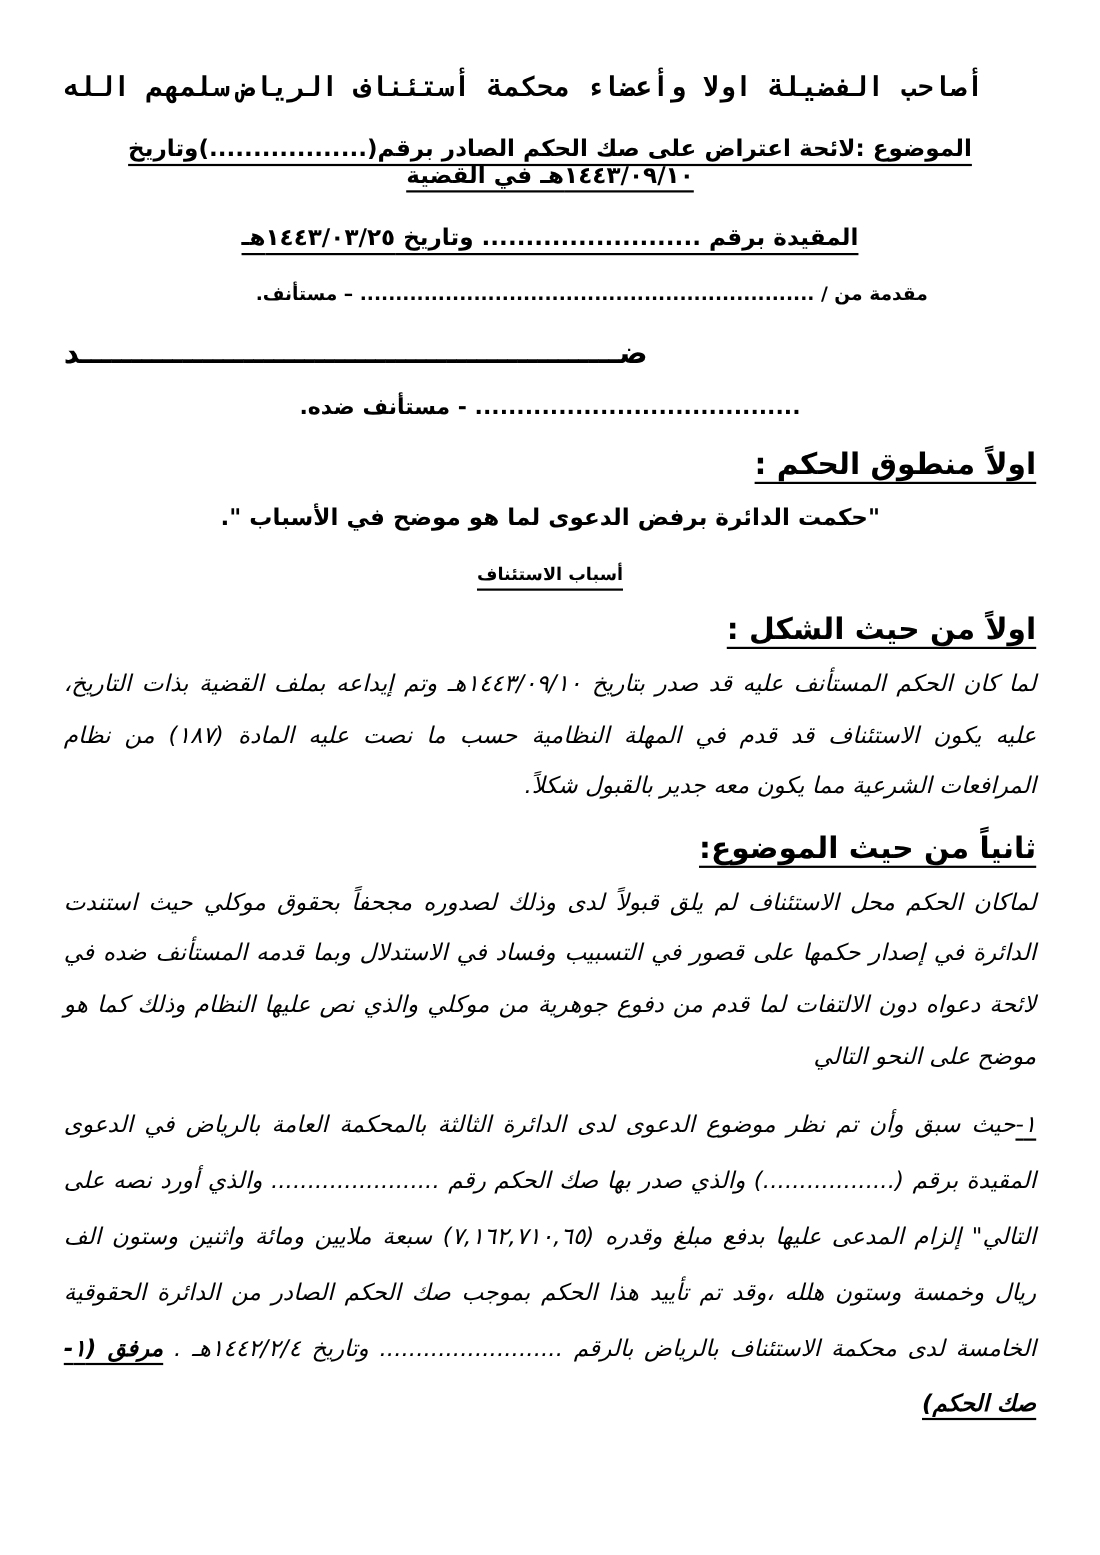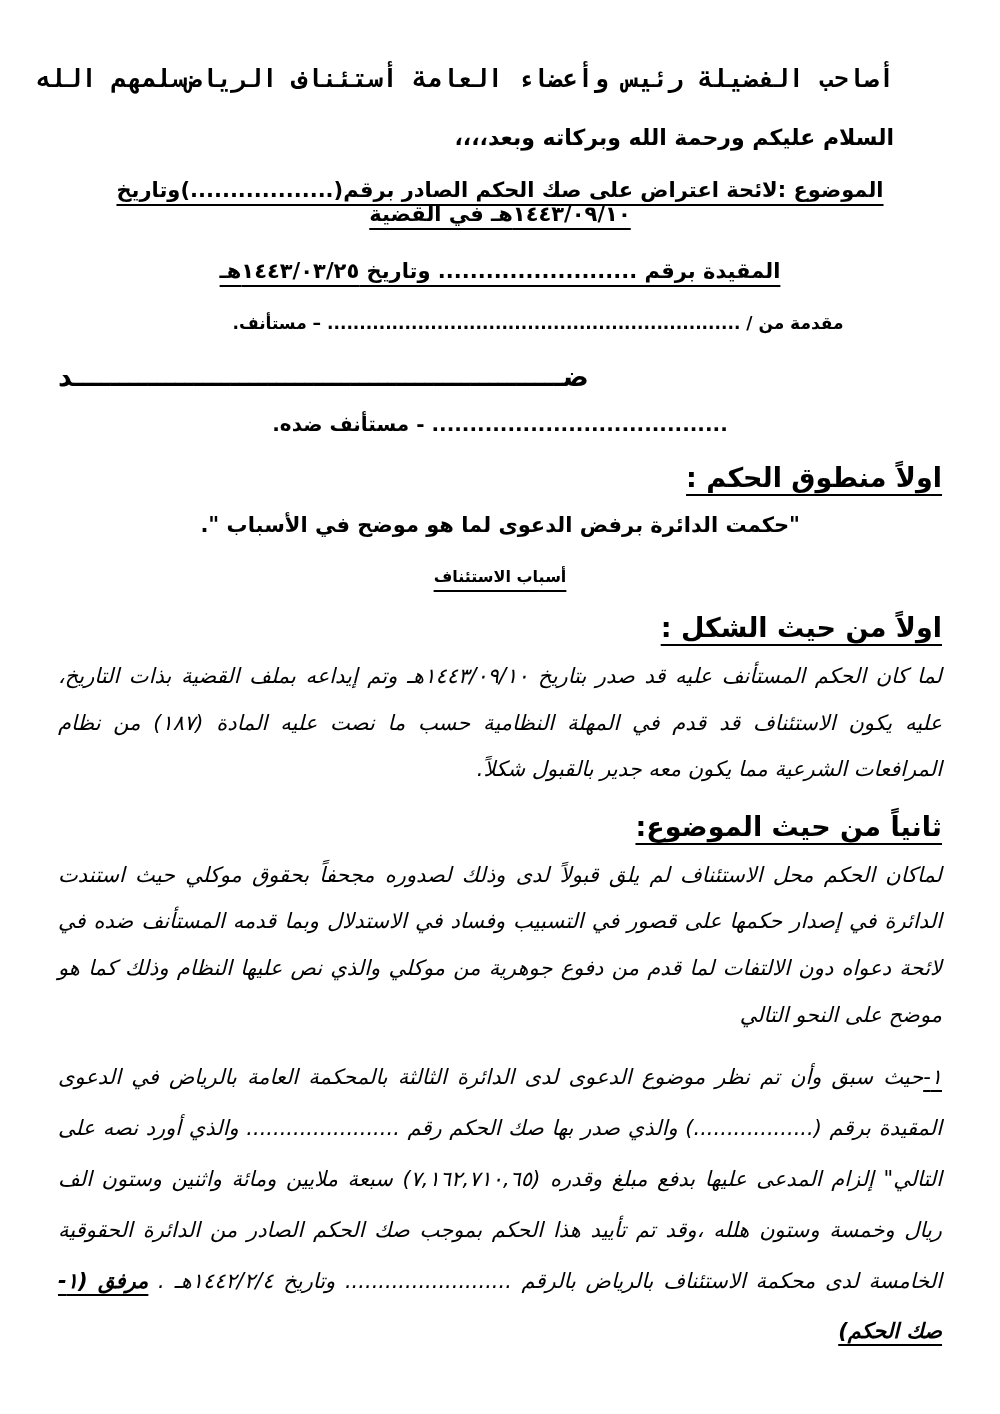--- a/index.html
+++ b/index.html
@@ -120,25 +120,24 @@
     text-decoration-thickness: 1.8px;
     text-underline-offset: 6px;
   }
 </style>
 </head>
 <body>
 
 <div class="page">
 
   <div class="header-row">
-    <div class="doc-title">أصاحب الفضيلة رئيس وأعضاء العامة أستئناف الرياض</div>
+    <div class="doc-title">أصاحب الفضيلة اولا وأعضاء محكمة أستئناف الرياض</div>
     <div class="blessing">سلمهم الله</div>
   </div>
 
-  <div class="salam">السلام عليكم ورحمة الله وبركاته وبعد،،،،</div>
 
   <div class="subject">
     <div><span class="line">الموضوع :لائحة اعتراض على صك الحكم الصادر برقم(..................)وتاريخ ١٤٤٣/٠٩/١٠هـ في القضية</span></div>
     <div class="row2"><span class="line">المقيدة برقم ......................... وتاريخ ١٤٤٣/٠٣/٢٥هـ</span></div>
   </div>
 
   <div class="submitted">مقدمة من / ................................................................ – مستأنف.</div>
 
   <div class="versus">ضـــــــــــــــــــــــــــــــــــــــــــــــــــــد</div>
 

